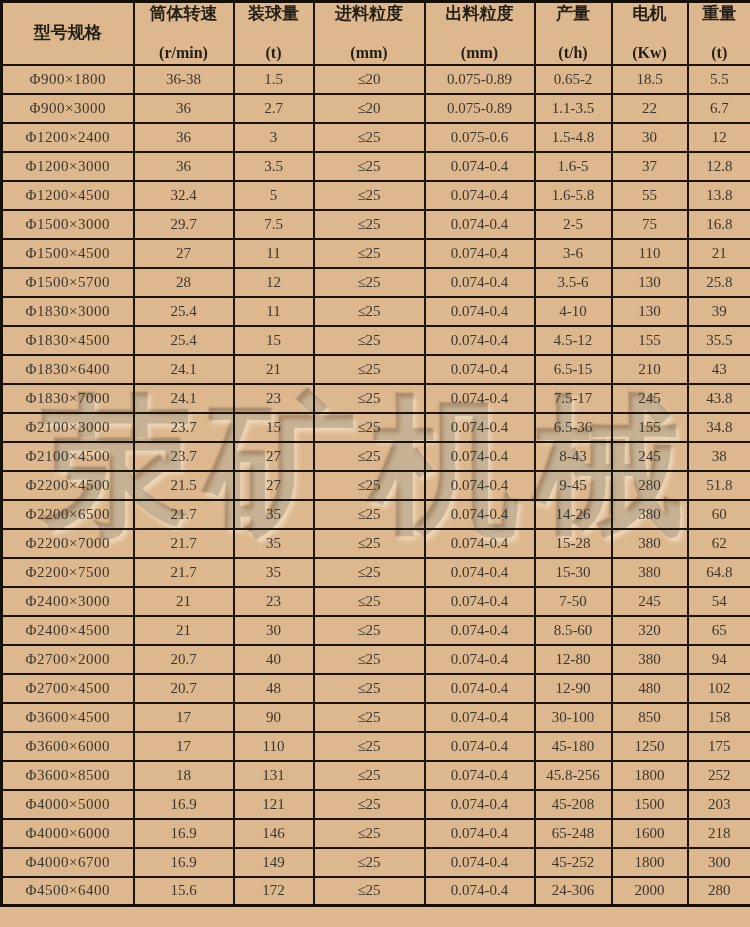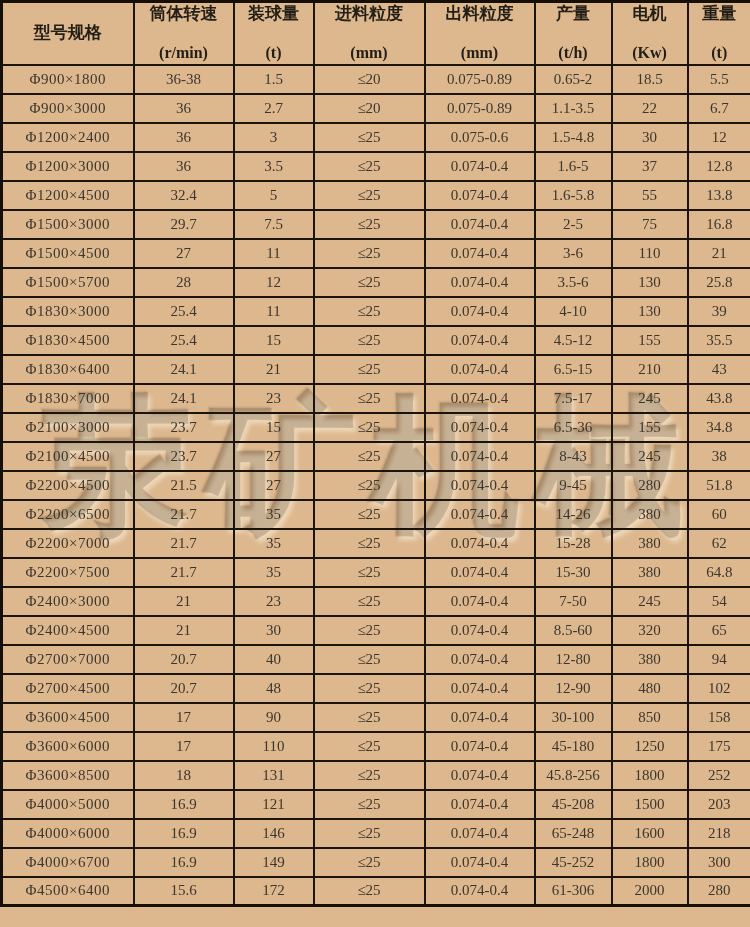--- a/index.html
+++ b/index.html
@@ -311,21 +311,21 @@
           <td class="model">Φ2400×4500</td>
           <td>21</td>
           <td>30</td>
           <td>≤25</td>
           <td>0.074-0.4</td>
           <td>8.5-60</td>
           <td>320</td>
           <td>65</td>
         </tr>
         <tr>
-          <td class="model">Φ2700×7000</td>
+          <td class="model">Φ2700×2000</td>
           <td>20.7</td>
           <td>40</td>
           <td>≤25</td>
           <td>0.074-0.4</td>
           <td>12-80</td>
           <td>380</td>
           <td>94</td>
         </tr>
         <tr>
           <td class="model">Φ2700×4500</td>
@@ -396,20 +396,20 @@
           <td>45-252</td>
           <td>1800</td>
           <td>300</td>
         </tr>
         <tr>
           <td class="model">Φ4500×6400</td>
           <td>15.6</td>
           <td>172</td>
           <td>≤25</td>
           <td>0.074-0.4</td>
-          <td>61-306</td>
+          <td>24-306</td>
           <td>2000</td>
           <td>280</td>
         </tr>
       </tbody>
   </table>
 
 </div>
 
 </body></html>

